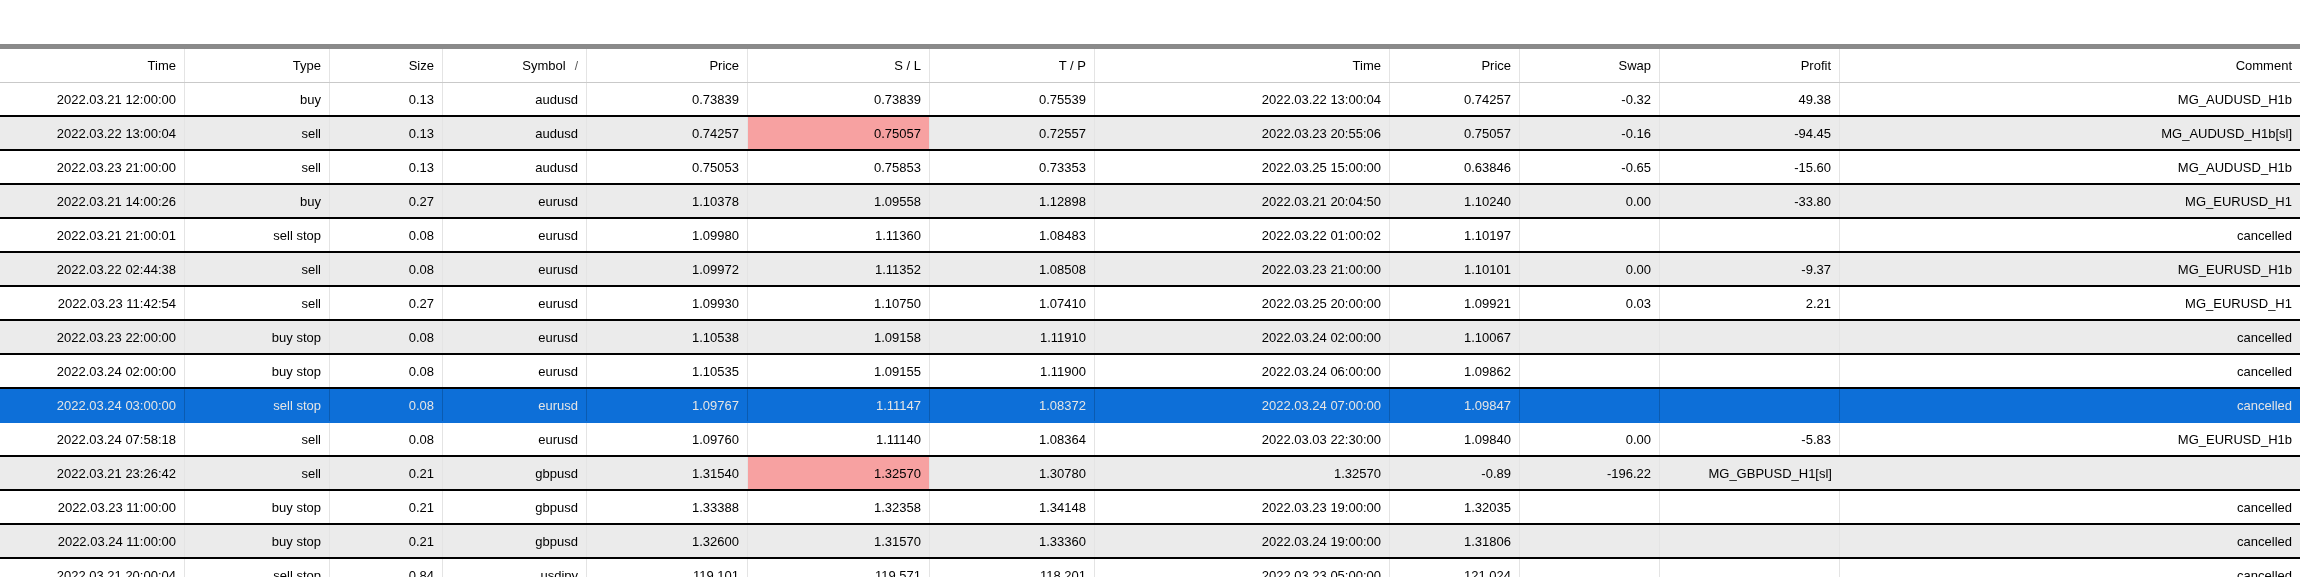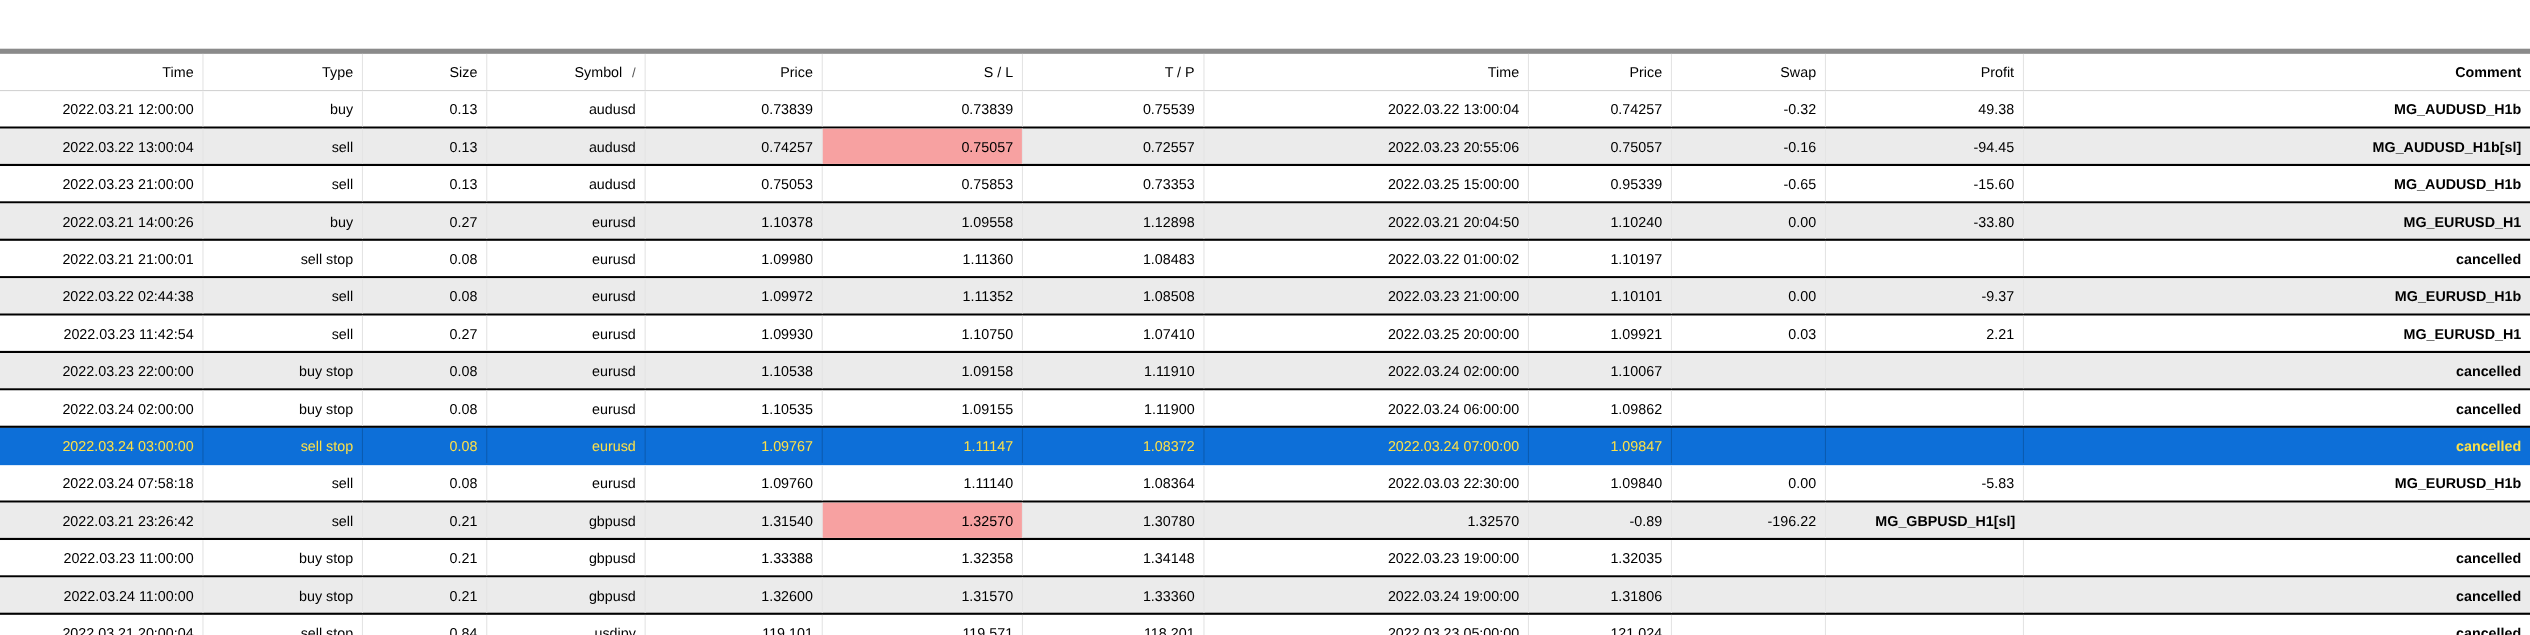--- a/index.html
+++ b/index.html
@@ -13,25 +13,25 @@
   .grid {
     display:grid;
     grid-template-columns:185px 145px 113px 144px 161px 182px 165px 295px 130px 140px 180px 460px;
   }
   .cell {
     display:flex; align-items:center; justify-content:flex-end;
     padding:0 8px 0 4px; box-sizing:border-box;
     border-right:1px solid #e4e4e4;
     overflow:hidden; white-space:nowrap;
   }
-  .cell:last-child { border-right:none;font-weight:bold; }
+  .cell:last-child { border-right:none; }
   .header-row { height:34px; border-bottom:1px solid #c9c9c9; box-sizing:border-box; background:#fff; }
   .row { height:34px; box-sizing:border-box; border-bottom:2px solid #000000; cursor:default; background:#fff; }
   .row.alt { background:var(--alt-row,#ebebeb); }
-  .row.selected { background:var(--sel,#0d6fd8); color:#fde047; border-bottom-color:var(--sel,#0d6fd8); }
+  .row.selected { background:var(--sel,#0d6fd8); color:#e5e5e5; border-bottom-color:var(--sel,#0d6fd8); }
   .row.selected .cell { border-right-color:rgba(0,0,0,0.18); }
   .cell.sl-red { background:var(--sl-red,#f7a1a1); }
   .sort-ind { margin-left:9px; color:#555; font-size:12px; }
   .footer-bar { height:22px; background:var(--footer-bar,#c0c0c0); font-weight:bold; }
   .footer-left {
     grid-column:1 / span 10; display:flex; align-items:center;
     overflow:hidden;
   }
   .footer-left .lbl { margin-right:5px; }
   .footer-left .val { margin-right:4px; }
@@ -124,21 +124,21 @@
       </div>
       <div class="grid row">
         <div class="cell">2022.03.23 21:00:00</div>
         <div class="cell">sell</div>
         <div class="cell">0.13</div>
         <div class="cell">audusd</div>
         <div class="cell">0.75053</div>
         <div class="cell">0.75853</div>
         <div class="cell">0.73353</div>
         <div class="cell">2022.03.25 15:00:00</div>
-        <div class="cell">0.95339</div>
+        <div class="cell">0.63846</div>
         <div class="cell">-0.65</div>
         <div class="cell">-15.60</div>
         <div class="cell">MG_AUDUSD_H1b</div>
       </div>
       <div class="grid row alt">
         <div class="cell">2022.03.21 14:00:26</div>
         <div class="cell">buy</div>
         <div class="cell">0.27</div>
         <div class="cell">eurusd</div>
         <div class="cell">1.10378</div>

